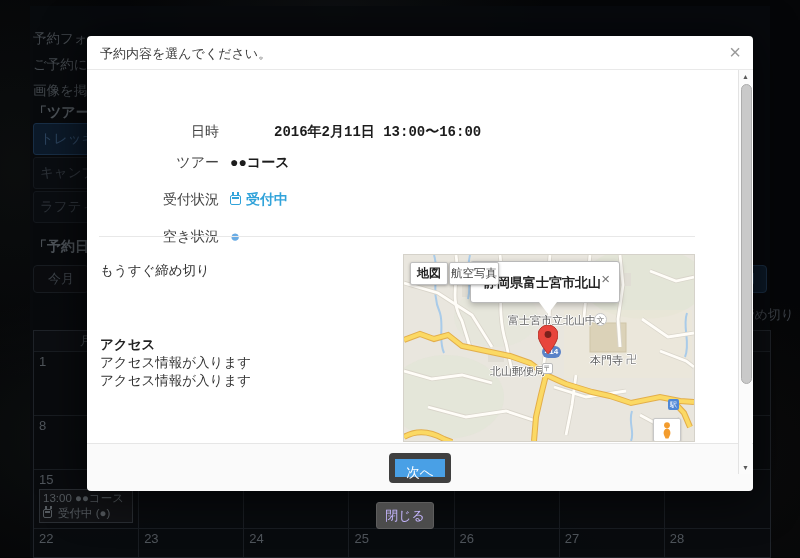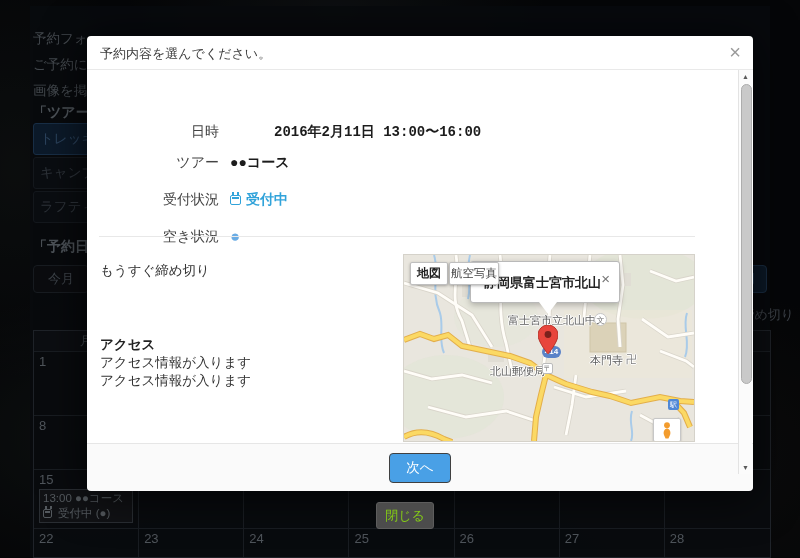--- a/index.html
+++ b/index.html
@@ -99,25 +99,25 @@
   
   .sbar{position:absolute;right:1px;top:34px;width:14px;height:404px;background:#fbfbfb;
         border-left:1px solid #e3e3e3;box-sizing:border-box;z-index:8;}
   .sarrow{position:absolute;left:0;right:0;text-align:center;font-size:7px;color:#5a5a5a;}
   .sthumb{position:absolute;left:1.5px;top:14px;width:9px;height:298px;background:#c9c9c9;
           border:1px solid #adadad;border-radius:7px;}
   
   .m-footer{position:absolute;left:0;right:0;top:407px;height:47px;background:#fafafa;
             border-top:1px solid #e6e6e6;border-radius:0 0 4px 4px;
             display:flex;align-items:center;justify-content:center;}
-  .next-btn{width:62px;height:30px;background:#49a0e6;border:1px solid #404040;border-radius:4px;
+  .next-btn{width:62px;height:30px;background:#49a0e6;border:6px solid #404040;border-radius:4px;
             color:#fff;font-size:13.5px;text-align:center;line-height:28px;box-sizing:border-box;cursor:pointer;}
   
   .lb-close{position:absolute;left:376px;top:502px;width:58px;height:27px;background:#4c4c4c;
-            border:1px solid #5d5d5d;border-radius:3px;color:#84cc16;font-size:13px;
+            border:1px solid #5d5d5d;border-radius:3px;color:#c4b5fd;font-size:13px;
             text-align:center;line-height:25px;box-sizing:border-box;z-index:7;cursor:pointer;}
 </style>
 </head>
 <body>
 
 <div class="stage">
 
   <div class="photo"></div>
   <div class="panel"></div>
 

